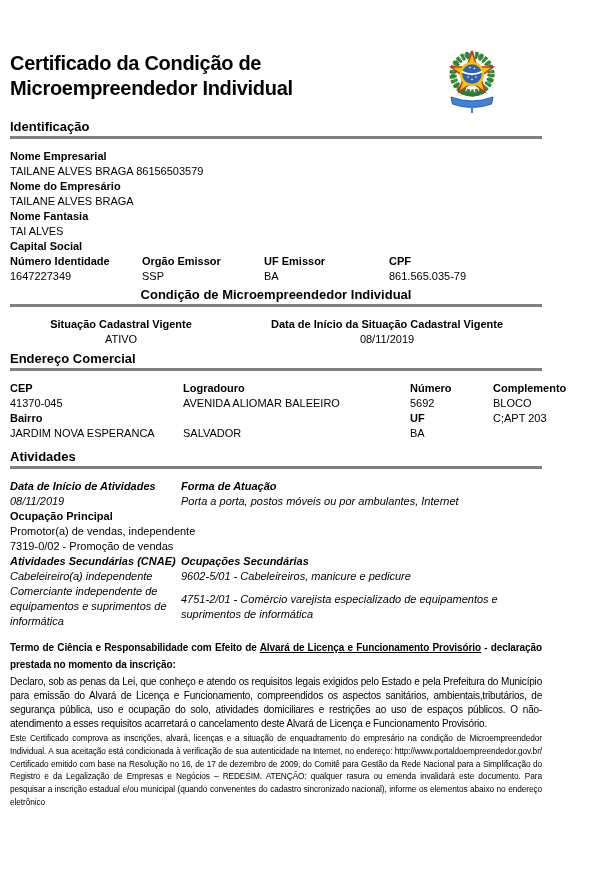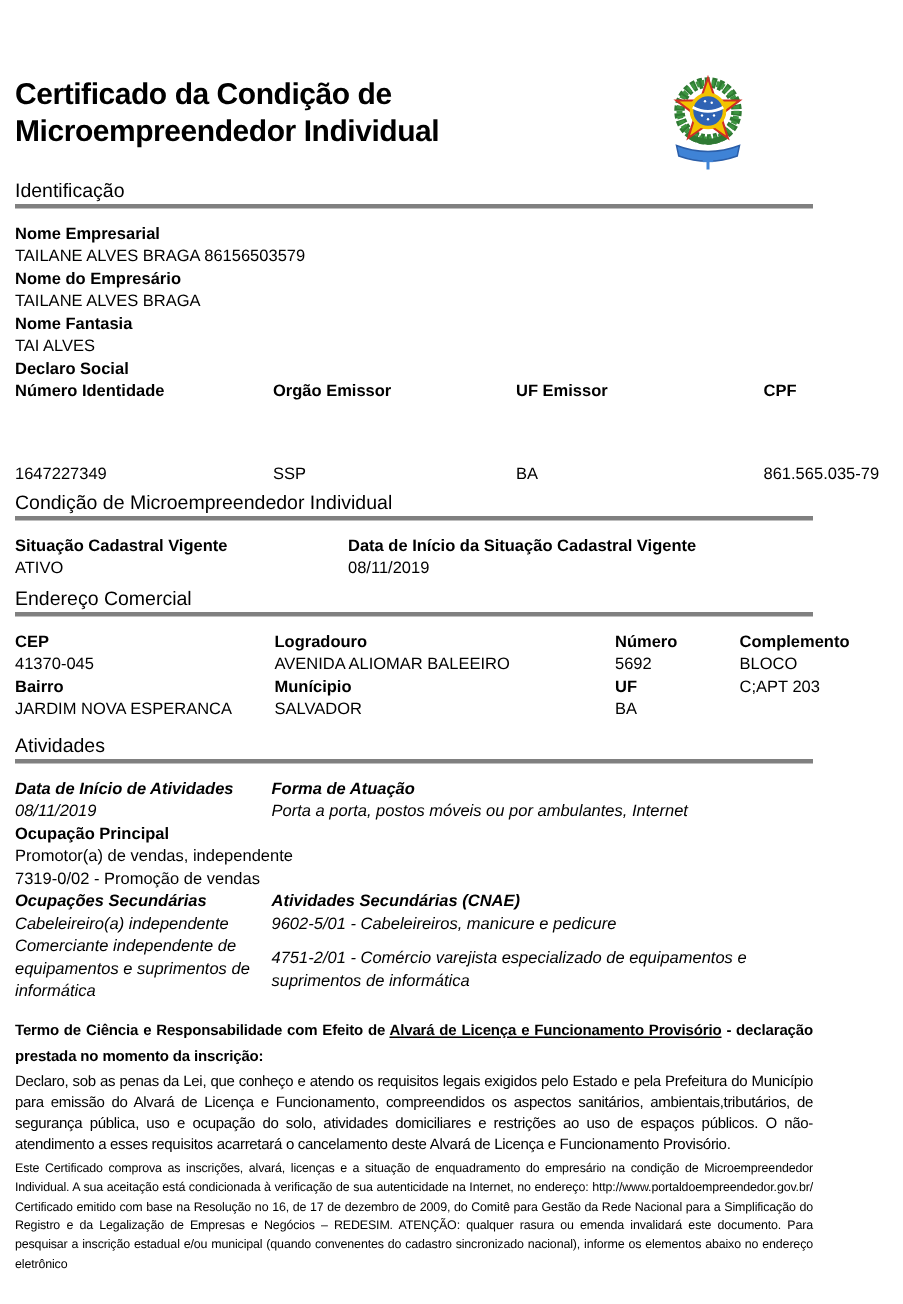--- a/index.html
+++ b/index.html
@@ -10,35 +10,35 @@
     color:#000;
   }
   .page { width:566px; height:869px; padding:27px 24px 0 10px;margin-top:24px; }
 
   
   .doc-header { display:flex; align-items:flex-start; justify-content:space-between; height:67px; }
   .doc-title { font-size:20px; font-weight:bold; line-height:25px; letter-spacing:-0.3px; }
   .emblem { margin-right:45px; margin-top:-3px; flex:0 0 auto; }
 
   
-  .sec-head { font-size:13px; font-weight:normal; line-height:16px; margin:0; }
+  .sec-head { font-size:13px; font-weight:bold; line-height:16px; margin:0; }
   .rule { height:3px; background:#808080; margin-top:1px; }
   .fields { margin-top:10px; }
   .flabel, .fvalue { font-size:11px; line-height:15px; white-space:nowrap; }
   .flabel { font-weight:bold; }
   .wrap { white-space:normal; }
 
   #sec-identificacao { margin-top:1px; }
-  #sec-condicao     { margin-top:3px; }
+  #sec-condicao     { margin-top:3px;text-align:center; }
   #sec-registro     { margin-top:4px; }
   #sec-endereco     { margin-top:4px; }
   #sec-atividades   { margin-top:8px; }
 
   .grid { display:grid; }
-  .grid-id  { grid-template-columns:132px 122px 125px 1fr;gap:40px; }
+  .grid-id  { grid-template-columns:132px 122px 125px 1fr; }
   .grid-2c  { grid-template-columns:222px 1fr; }
   .grid-2a  { grid-template-columns:171px 1fr;font-style:italic; }
   .grid-end { grid-template-columns:173px 227px 83px 1fr; grid-auto-rows:15px; }
   .grid-end .c1{grid-column:1} .grid-end .c2{grid-column:2}
   .grid-end .c3{grid-column:3} .grid-end .c4{grid-column:4}
   .grid-end .r1{grid-row:1} .grid-end .r2{grid-row:2}
   .grid-end .r3{grid-row:3} .grid-end .r4{grid-row:4}
   .grid-end .compl-val { grid-row:2/4; max-width:74px; }
   .sec-left { max-width:160px; }
   .cnae-center { align-self:center; }
@@ -84,21 +84,21 @@
   <section id="sec-identificacao">
     <h2 class="sec-head">Identificação</h2>
     <div class="rule"></div>
     <div class="fields">
       <div class="flabel">Nome Empresarial</div>
       <div class="fvalue">TAILANE ALVES BRAGA 86156503579</div>
       <div class="flabel">Nome do Empresário</div>
       <div class="fvalue">TAILANE ALVES BRAGA</div>
       <div class="flabel">Nome Fantasia</div>
       <div class="fvalue">TAI ALVES</div>
-      <div class="flabel">Declaro Social</div>
+      <div class="flabel">Capital Social</div>
       <div class="grid grid-id">
         <div class="flabel">Número Identidade</div>
         <div class="flabel">Orgão Emissor</div>
         <div class="flabel">UF Emissor</div>
         <div class="flabel">CPF</div>
         <div class="fvalue">1647227349</div>
         <div class="fvalue">SSP</div>
         <div class="fvalue">BA</div>
         <div class="fvalue">861.565.035-79</div>
       </div>
@@ -123,21 +123,20 @@
     <div class="fields grid grid-end">
       <div class="flabel c1 r1">CEP</div>
       <div class="flabel c2 r1">Logradouro</div>
       <div class="flabel c3 r1">Número</div>
       <div class="flabel c4 r1">Complemento</div>
       <div class="fvalue c1 r2">41370-045</div>
       <div class="fvalue c2 r2">AVENIDA ALIOMAR BALEEIRO</div>
       <div class="fvalue c3 r2">5692</div>
       <div class="fvalue c4 compl-val wrap">BLOCO C;APT 203</div>
       <div class="flabel c1 r3">Bairro</div>
-      <div class="flabel c2 r3">Munícipio</div>
       <div class="flabel c3 r3">UF</div>
       <div class="fvalue c1 r4">JARDIM NOVA ESPERANCA</div>
       <div class="fvalue c2 r4">SALVADOR</div>
       <div class="fvalue c3 r4">BA</div>
     </div>
   </section>
 
   <section id="sec-atividades">
     <h2 class="sec-head">Atividades</h2>
     <div class="rule"></div>
@@ -145,22 +144,22 @@
       <div class="grid grid-2a">
         <div class="flabel">Data de Início de Atividades</div>
         <div class="flabel">Forma de Atuação</div>
         <div class="fvalue">08/11/2019</div>
         <div class="fvalue">Porta a porta, postos móveis ou por ambulantes, Internet</div>
       </div>
       <div class="flabel">Ocupação Principal</div>
       <div class="fvalue">Promotor(a) de vendas, independente</div>
       <div class="fvalue">7319-0/02 - Promoção de vendas</div>
       <div class="grid grid-2a">
+        <div class="flabel">Atividades Secundárias (CNAE)</div>
         <div class="flabel">Ocupações Secundárias</div>
-        <div class="flabel">Atividades Secundárias (CNAE)</div>
         <div class="fvalue wrap sec-left">Cabeleireiro(a) independente</div>
         <div class="fvalue wrap">9602-5/01 - Cabeleireiros, manicure e pedicure</div>
         <div class="fvalue wrap sec-left">Comerciante independente de equipamentos e suprimentos de informática</div>
         <div class="fvalue wrap cnae-center">4751-2/01 - Comércio varejista especializado de equipamentos e suprimentos de informática</div>
       </div>
     </div>
   </section>
 
   <section class="termo">
     <h3 class="termo-head"><span>Termo de Ciência e Responsabilidade com Efeito de </span><span class="u">Alvará de Licença e Funcionamento Provisório</span><span> - declaração prestada no momento da inscrição:</span></h3>

